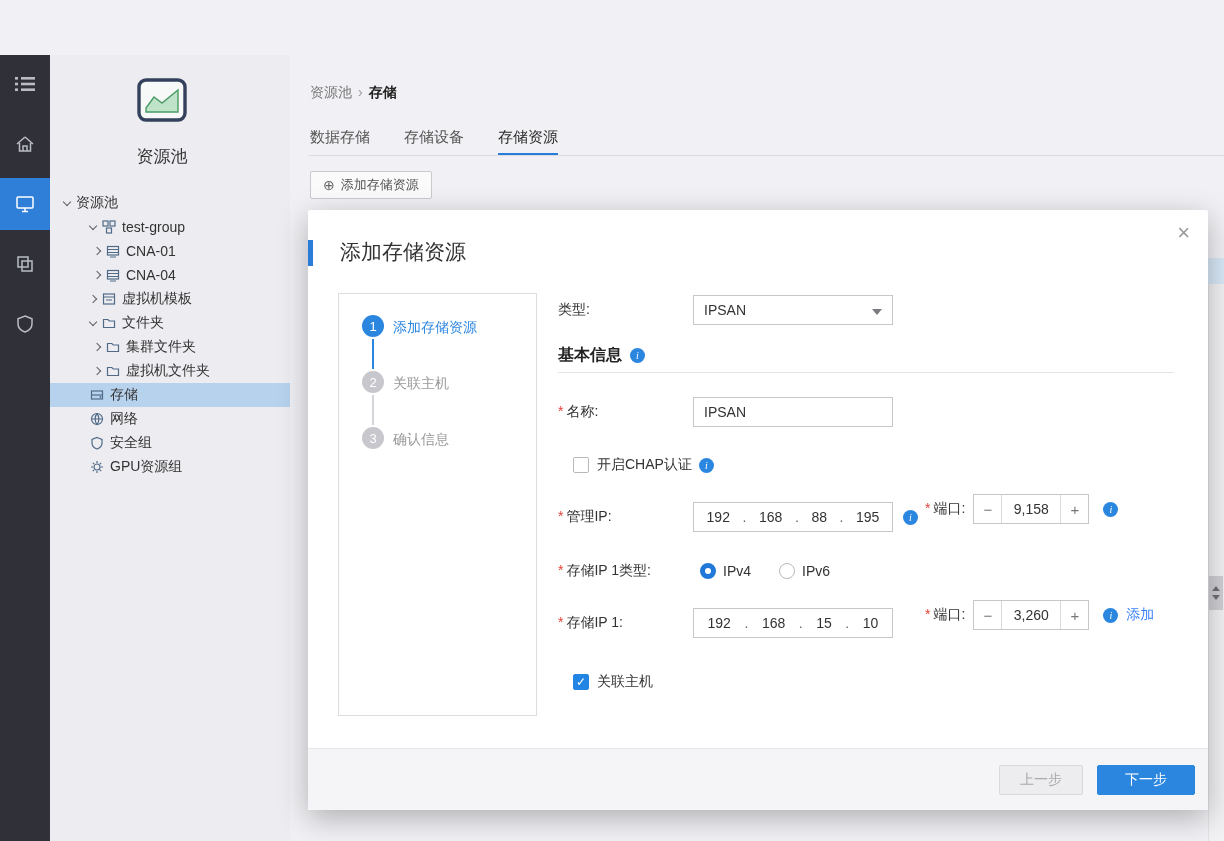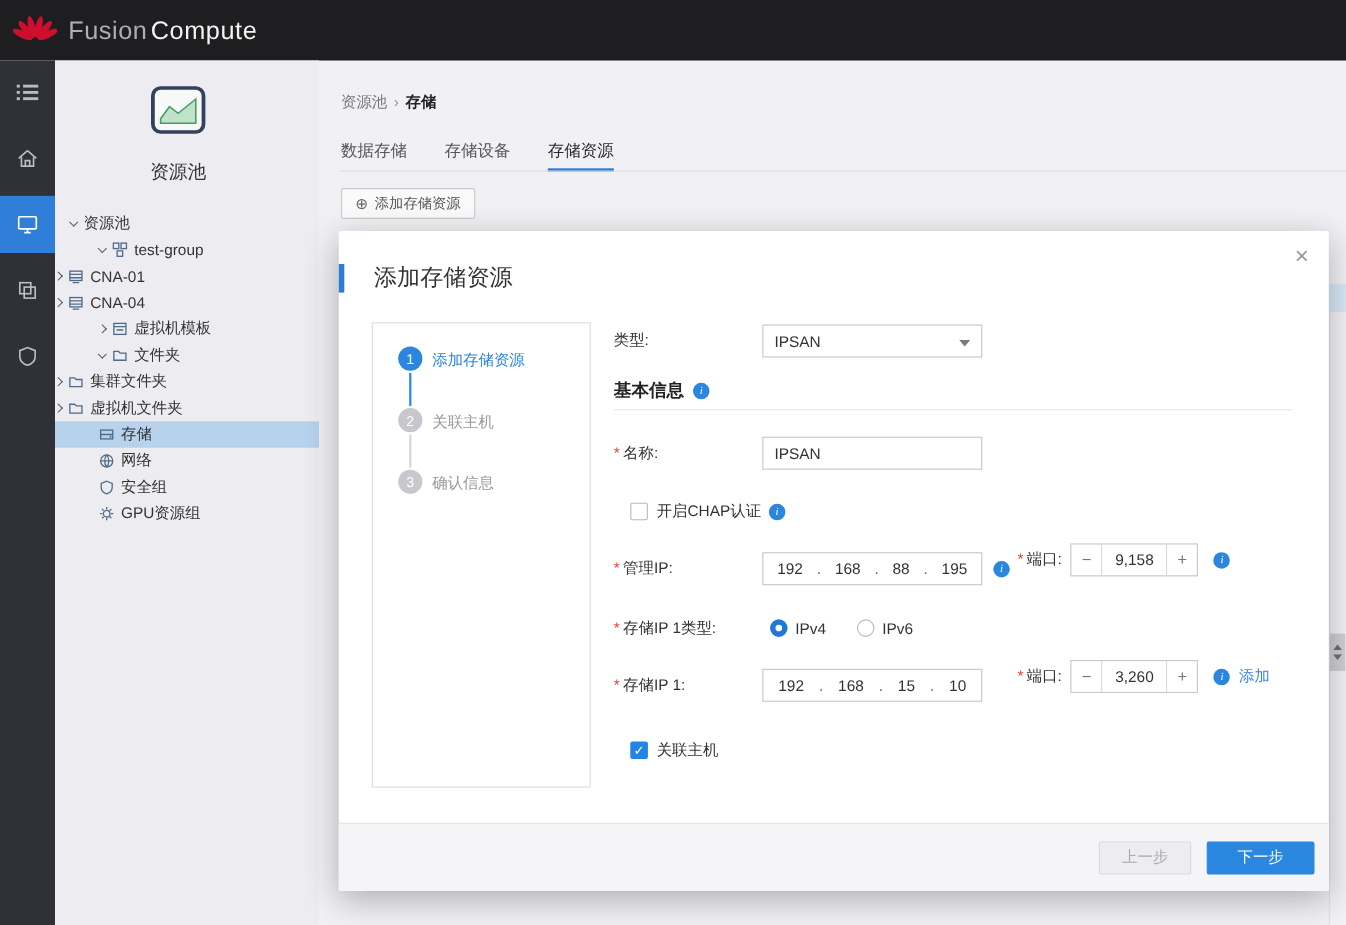--- a/index.html
+++ b/index.html
@@ -21,21 +21,21 @@
   .rail-item svg .fillpart { fill:#b9bdc3; stroke:none; }
 
   
   .sidebar { position:absolute; left:50px; top:55px; width:240px; height:786px; background:#edecf1; }
   .pool-icon { position:absolute; left:86px; top:22px; }
   .pool-title { position:absolute; left:60px; top:90px; width:104px; text-align:center; font-size:17px; color:#333; }
   .tree { position:absolute; left:0; top:136px; width:240px; }
   .trow { display:flex; align-items:center; height:24px; gap:6px; font-size:14px; color:#333; cursor:pointer; width:240px; }
   .trow.lv0 { padding-left:14px; }
   .trow.lv1 { padding-left:40px; }
-  .trow.lv2 { }
+  .trow.lv2 { padding-left:44px; }
   .trow.selected { background:#b7d2ed; }
   .chev { width:6px; height:6px; border-right:1.4px solid #5f5f66; border-bottom:1.4px solid #5f5f66; flex:none; }
   .chev.down { transform:rotate(45deg); margin-top:-3px; }
   .chev.right { transform:rotate(-45deg); }
   .ticon { width:14px; height:14px; flex:none; stroke:#4f6b88; fill:none; stroke-width:1.2; }
 
   
   .breadcrumb { position:absolute; left:310px; top:84px; font-size:14px; color:#777; }
   .breadcrumb .current { color:#222; font-weight:bold; margin-left:6px; }
   .breadcrumb .sep { margin-left:6px; color:#999; }
@@ -98,34 +98,20 @@
   .dialog-footer { position:absolute; left:0; top:538px; width:900px; height:62px; background:#f5f5f7; border-top:1px solid #e6e6e9; }
   .btn { position:absolute; top:16px; height:30px; font-size:14px; display:flex; align-items:center; justify-content:center; border-radius:2px; cursor:pointer; }
   .btn-prev { left:691px; width:84px; background:#ededef; border:1px solid #d9d9dc; color:#a9a9ad; }
   .btn-next { left:789px; width:98px; background:#2b86e0; border:1px solid #2b86e0; color:#fff; }
 </style>
 </head>
 <body>
 
 <div class="app">
 
-  <div class="topbar">
-    <svg class="logo" viewBox="0 0 40 34">
-      <g fill="#ce0e2d">
-        <ellipse cx="20" cy="13" rx="3.1" ry="10" transform="rotate(-64 20 26)"></ellipse>
-        <ellipse cx="20" cy="13" rx="3.1" ry="10" transform="rotate(-40 20 26)"></ellipse>
-        <ellipse cx="20" cy="13" rx="3.1" ry="10" transform="rotate(-14 20 26)"></ellipse>
-        <ellipse cx="20" cy="13" rx="3.1" ry="10" transform="rotate(14 20 26)"></ellipse>
-        <ellipse cx="20" cy="13" rx="3.1" ry="10" transform="rotate(40 20 26)"></ellipse>
-        <ellipse cx="20" cy="13" rx="3.1" ry="10" transform="rotate(64 20 26)"></ellipse>
-      </g>
-    </svg>
-    <span class="brand-fusion">Fusion</span>
-    <span class="brand-compute">Compute</span>
-  </div>
 
   <div class="rail">
     <div class="rail-item" style="top:3px">
       <svg width="20" height="16" viewBox="0 0 20 16">
           <g class="fillpart">
             <rect x="0" y="1" width="3" height="2.6"></rect>
             <rect x="6" y="1" width="14" height="2.6"></rect>
             <rect x="0" y="6.7" width="3" height="2.6"></rect>
             <rect x="6" y="6.7" width="14" height="2.6"></rect>
             <rect x="0" y="12.4" width="3" height="2.6"></rect>

